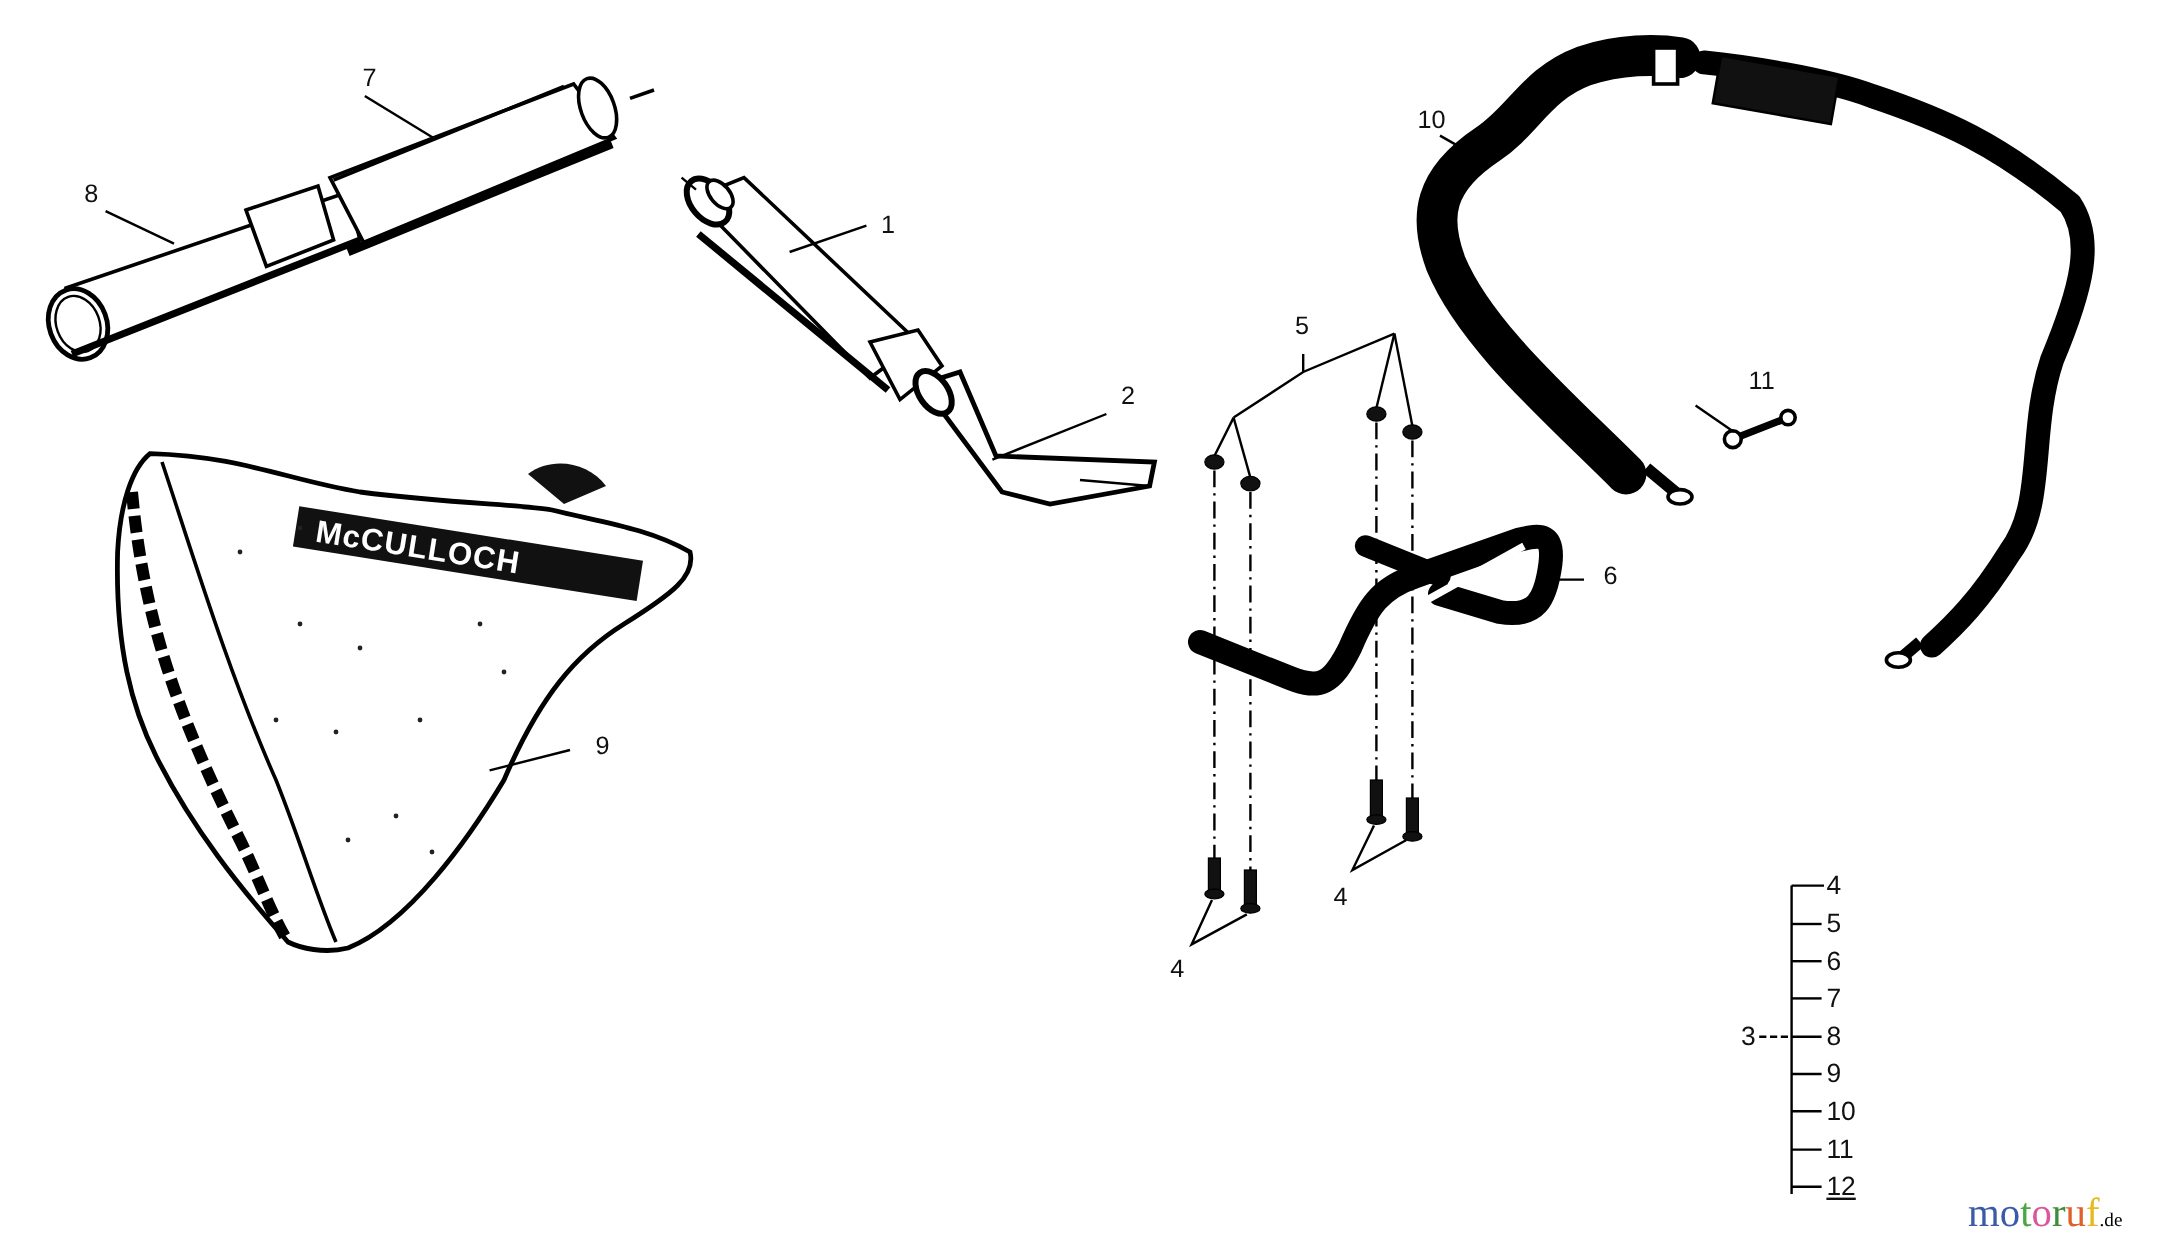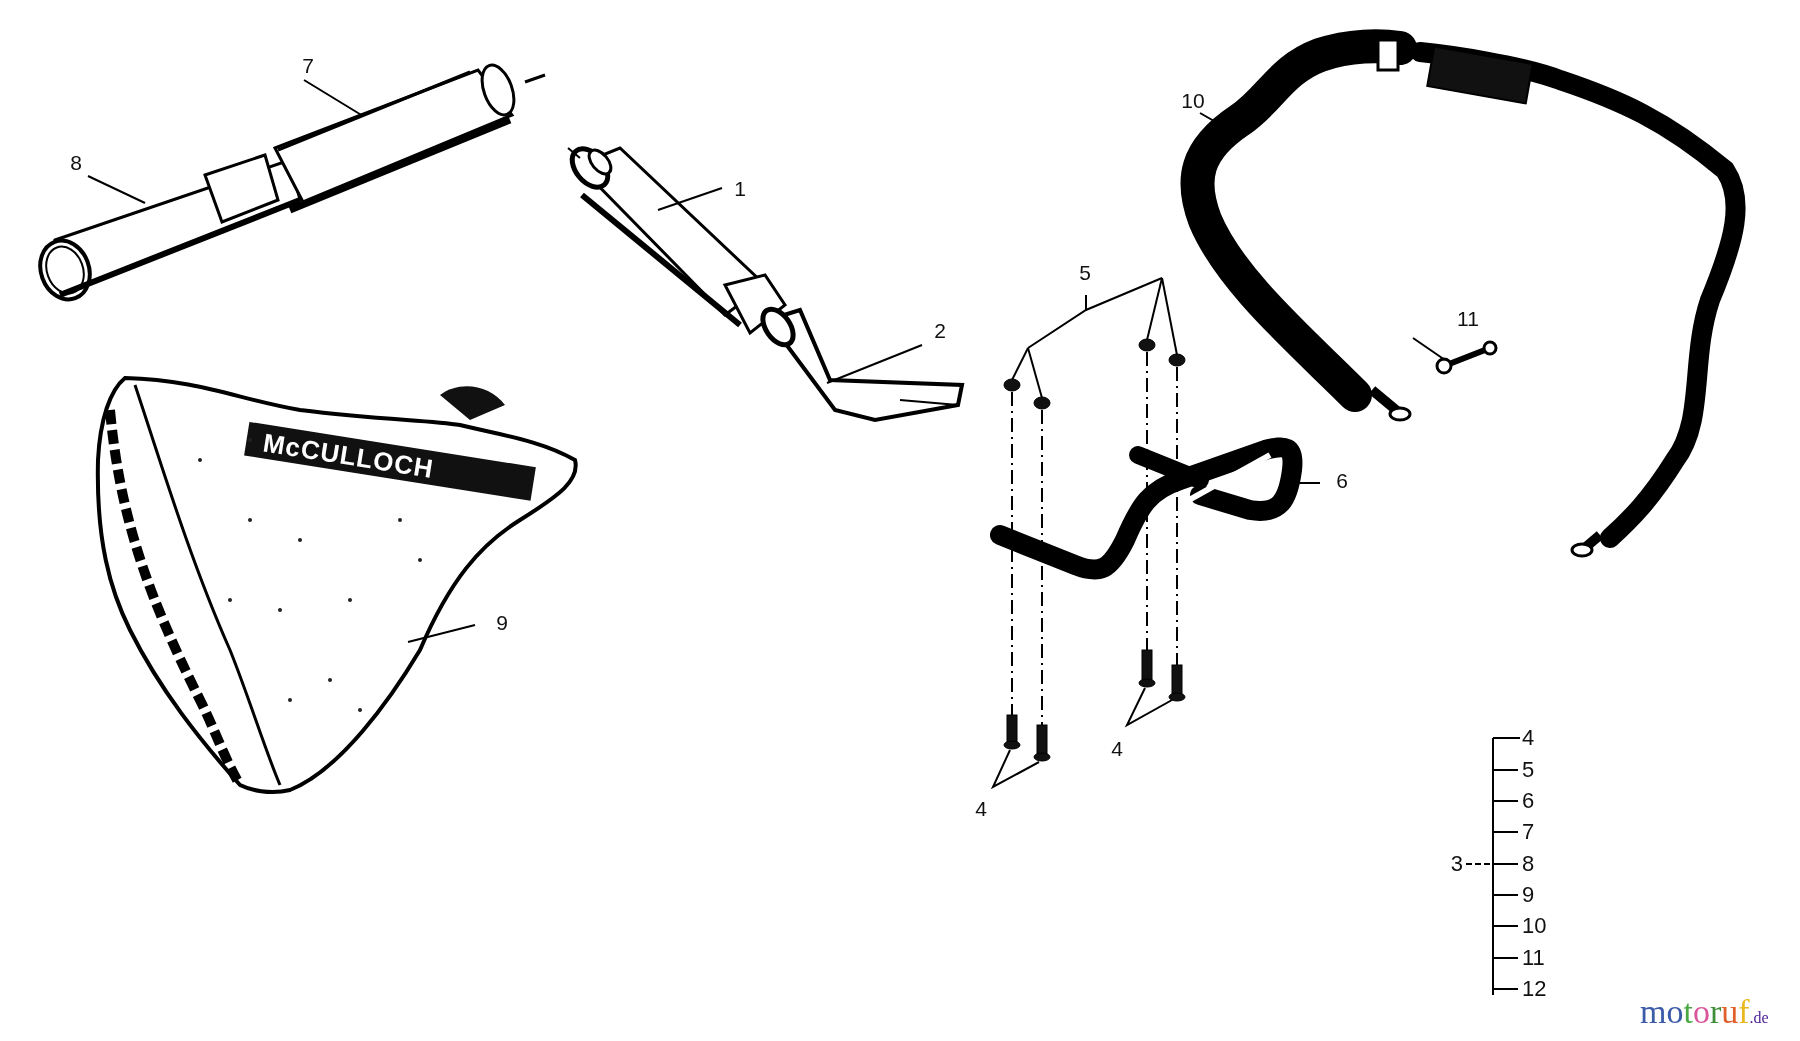--- a/index.html
+++ b/index.html
@@ -3,21 +3,21 @@
 <meta charset="utf-8">
 <style>
   html,body{margin:0;padding:0;background:#ffffff;}
   body{width:1800px;height:1041px;position:relative;overflow:hidden;font-family:"Liberation Sans",sans-serif;}
   #diagram{position:absolute;left:0;top:0;width:1800px;height:1041px;}
   .callout{position:absolute;font-family:"Liberation Sans",sans-serif;font-size:21px;color:#111;line-height:1;transform:translate(-50%,-50%);white-space:nowrap;}
   .kit-label{position:absolute;font-family:"Liberation Sans",sans-serif;font-size:22px;color:#111;line-height:1;transform:translate(0,-50%);}
   .kit-root{position:absolute;font-family:"Liberation Sans",sans-serif;font-size:22px;color:#111;line-height:1;transform:translate(-100%,-50%);}
   .logo-text{font-family:"Liberation Sans",sans-serif;font-weight:bold;font-size:26px;letter-spacing:1px;}
   #watermark{position:absolute;left:1640px;top:995px;font-family:"Liberation Serif",serif;font-size:34px;line-height:1;white-space:nowrap;}
-  #watermark .suffix{font-size:16px;color:#4c1d95;}
+  #watermark .suffix{font-size:16px;color:#000000;}
 </style>
 </head>
 <body>
 
 <svg id="diagram" viewBox="0 0 1800 1041" xmlns="http://www.w3.org/2000/svg">
 
   <g fill="#fff" stroke="#000" stroke-width="3">
 
     <path d="M55,240 L290,160 L300,200 L60,295 Z"></path>
     <ellipse cx="65" cy="270" rx="24" ry="30" transform="rotate(-20 65 270)" stroke-width="4"></ellipse>
@@ -176,16 +176,16 @@
 <div class="kit-root" style="left:1463px;top:864px;">3</div>
 <div id="kit-items">
     <div class="kit-label" style="left: 1522px; top: 738px;">4</div>
     <div class="kit-label" style="left: 1522px; top: 770px;">5</div>
     <div class="kit-label" style="left: 1522px; top: 801px;">6</div>
     <div class="kit-label" style="left: 1522px; top: 832px;">7</div>
     <div class="kit-label" style="left: 1522px; top: 864px;">8</div>
     <div class="kit-label" style="left: 1522px; top: 895px;">9</div>
     <div class="kit-label" style="left: 1522px; top: 926px;">10</div>
     <div class="kit-label" style="left: 1522px; top: 958px;">11</div>
-    <div class="kit-label" style="left: 1522px; top: 989px;">12</div>
+    <div class="kit-label" style="left: 1522px; top: 989px; text-decoration: underline;">12</div>
   </div>
 
 <div id="watermark"><span id="wm-letters"><span style="color: rgb(59, 91, 168);">m</span><span style="color: rgb(59, 91, 168);">o</span><span style="color: rgb(74, 168, 67);">t</span><span style="color: rgb(217, 87, 154);">o</span><span style="color: rgb(63, 143, 58);">r</span><span style="color: rgb(224, 96, 42);">u</span><span style="color: rgb(232, 184, 30);">f</span></span><span class="suffix">.de</span></div>
 
 </body></html>

